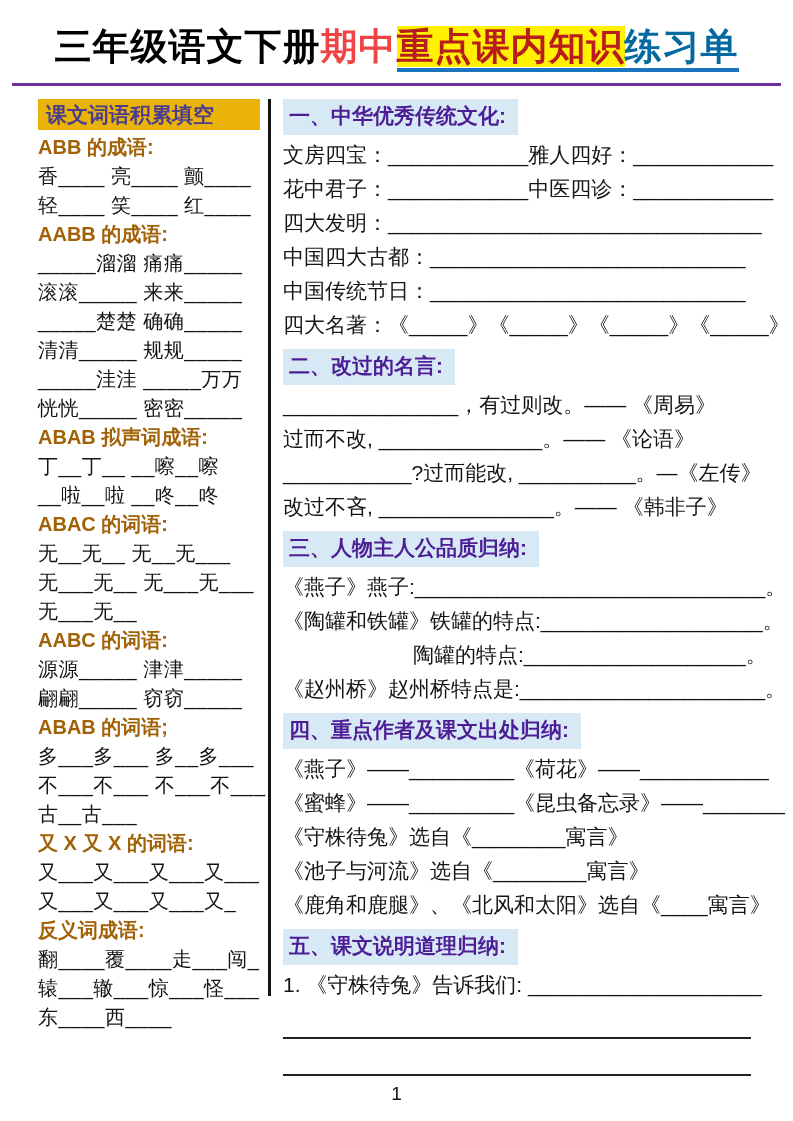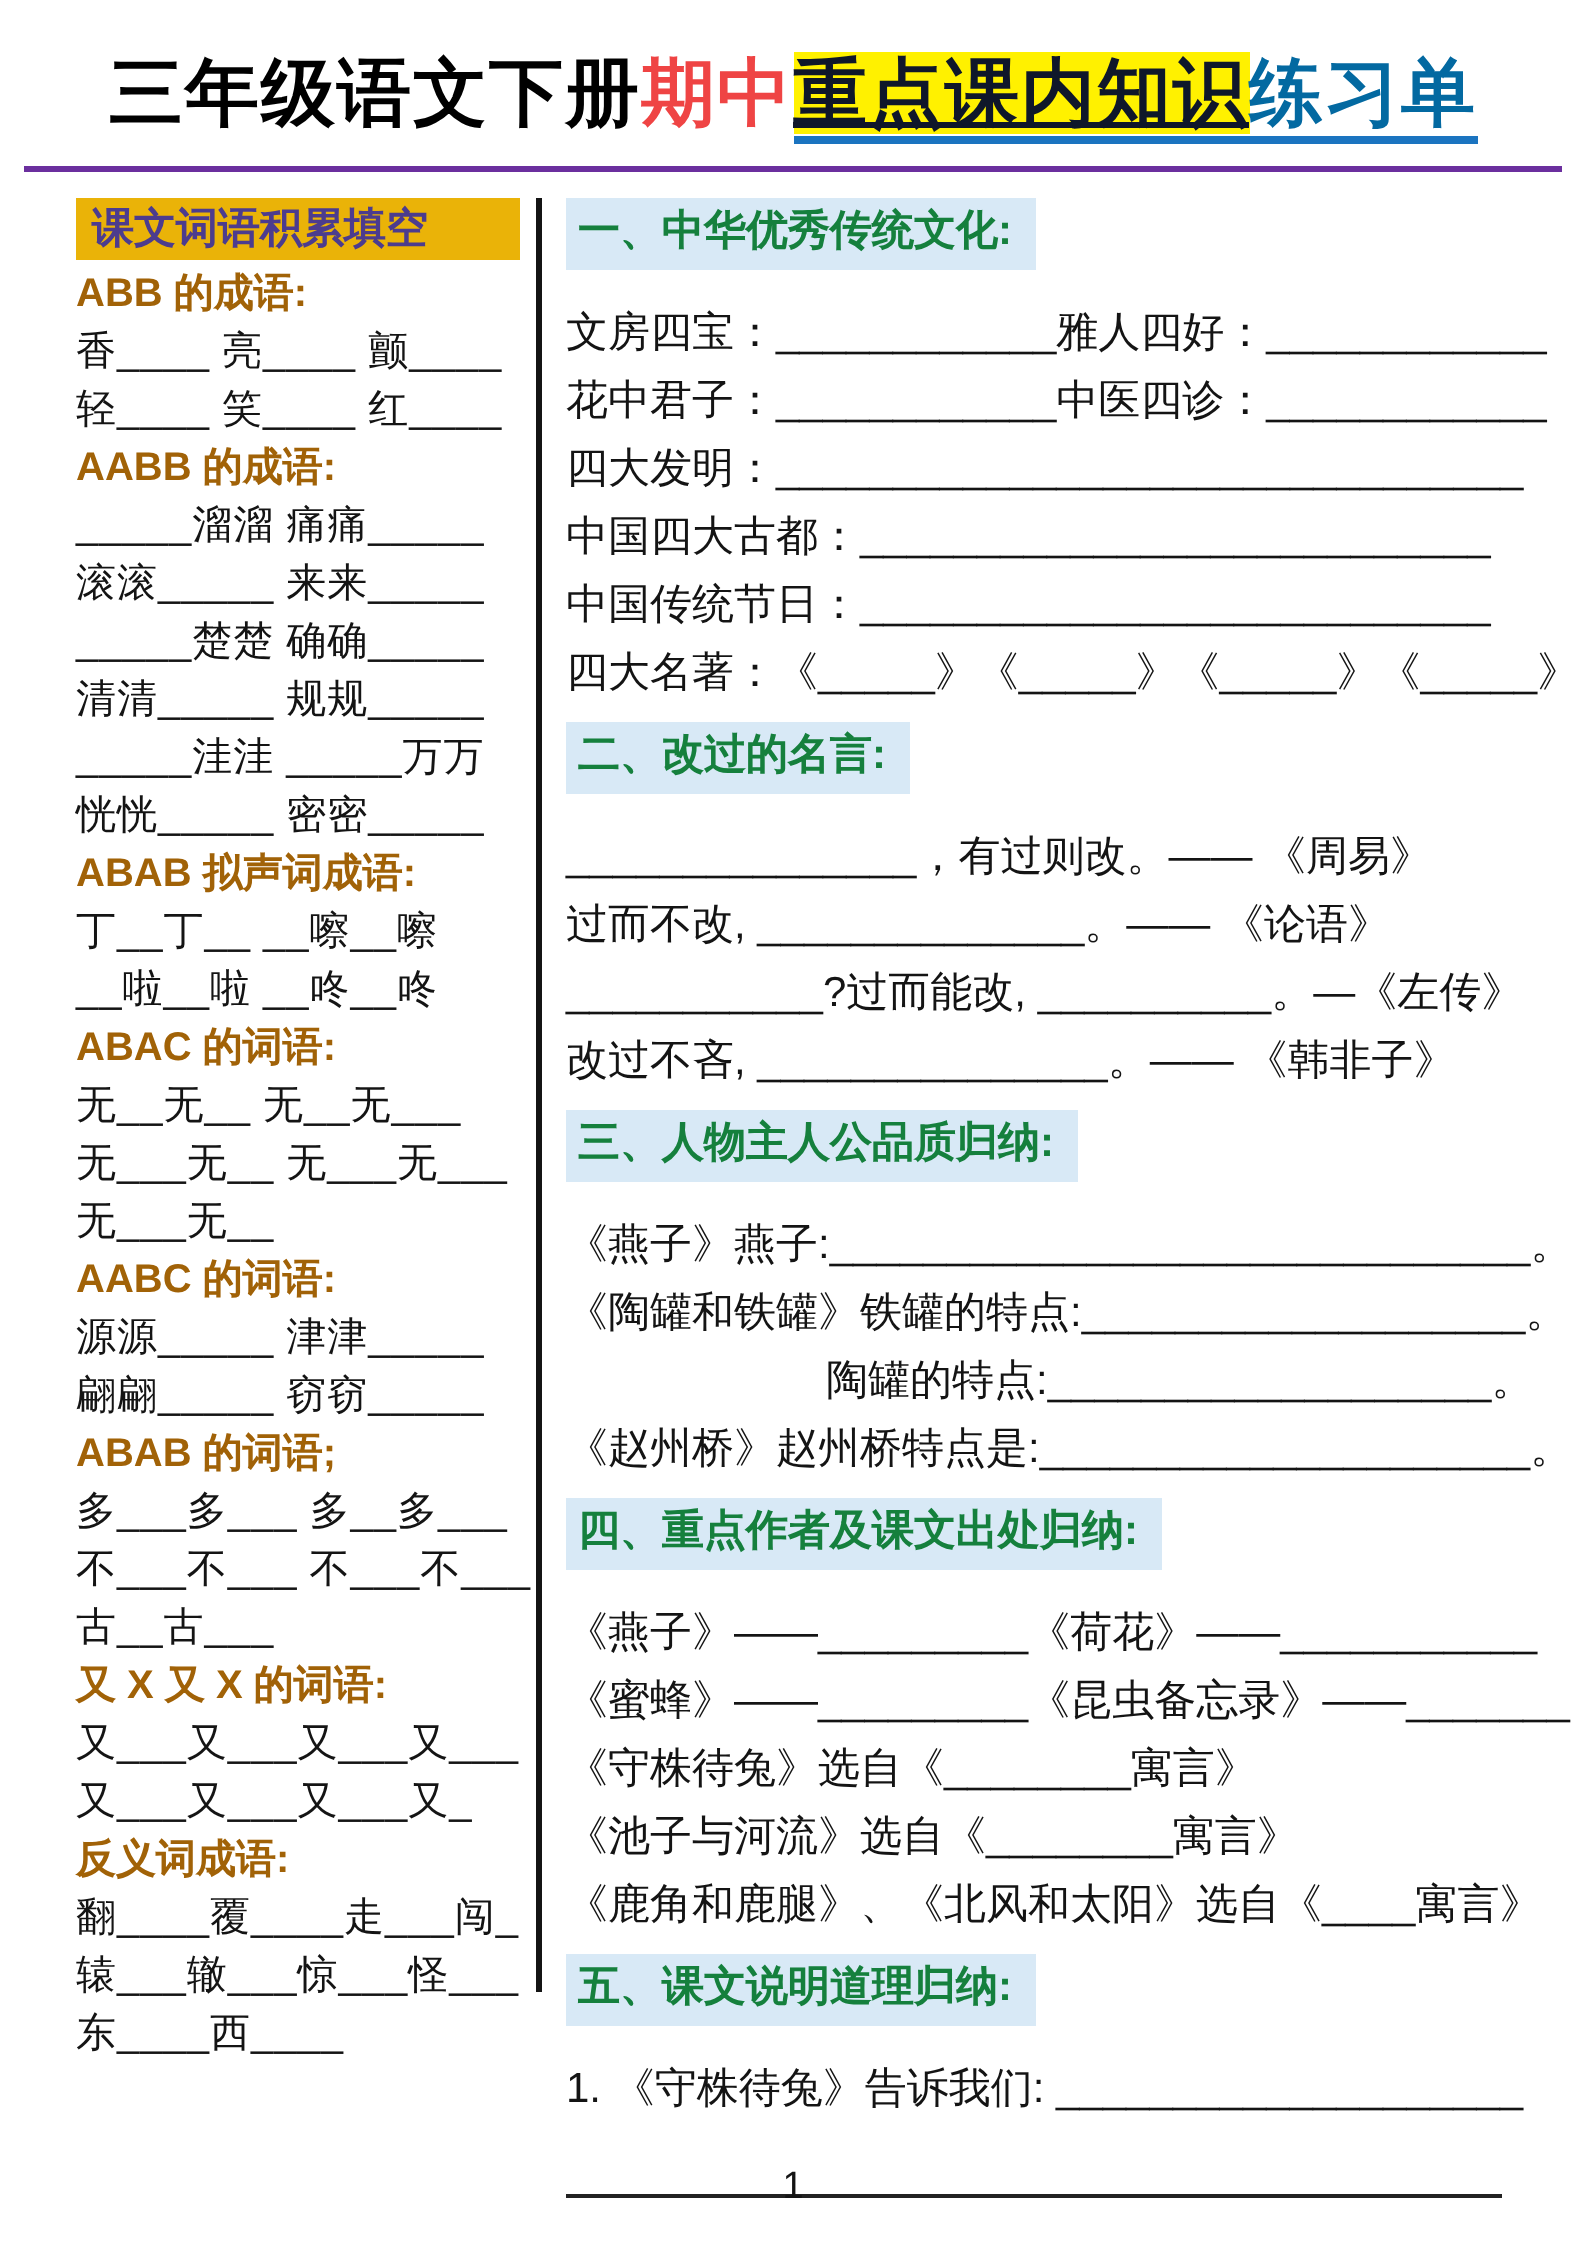--- a/index.html
+++ b/index.html
@@ -10,42 +10,42 @@
     color:#141414; overflow:hidden;
   }
   .page { width:793px; height:1121px; position:relative; padding:12px 12px 0 12px; }
 
   
   .title-wrap { text-align:center; padding-top:10px; white-space:nowrap; }
   .title-wrap h1 { font-size:37px; font-weight:bold; display:inline-block; letter-spacing:1px; }
   .t-black { color:#000000; }
   .t-red   { color:#ef4444; }
   .t-underline-wrap { border-bottom:4px solid #1b74c0; padding-bottom:1px; }
-  .t-hl    { color:#0f172a; background:#fff100;text-decoration:underline; }
+  .t-hl    { color:#b91c1c; background:#fff100; }
   .t-blue  { color:#0369a1; }
   .title-rule { border-top:3px solid #6b2f9e; margin-top:11px; }
 
   
   .content { display:flex; align-items:stretch; padding:13px 24px 0 26px; height:956px; }
 
   .left-col { width:222px; flex:none; font-size:20px; line-height:29px; }
   .left-header {
     background:#eab308; color:#4c3c8e; font-weight:bold;
     font-size:21px; padding:1px 8px; margin-bottom:3px;
   }
   .group-heading { color:#a16207; font-weight:bold; white-space:nowrap; }
   .fill-line { white-space:nowrap; letter-spacing:.5px; }
 
   .divider { width:3px; background:#141414; margin:0 12px 46px 8px; flex:none; }
 
   .right-col { flex:1; font-size:21px; line-height:34px; min-width:0; }
   .section { margin-bottom:7px; }
   .section-heading {
-    display:inline-block; background:#d8e9f6; color:#15803d;
-    font-weight:bold; padding:0 12px 2px 6px; margin-bottom:15px; white-space:nowrap;
+    display:inline-block; background:#d8e9f6; color:#4c1d95;
+    font-weight:bold; padding:0 12px 2px 6px; margin-bottom:3px; white-space:nowrap;
   }
   .row { white-space:nowrap; }
   .row.indent { padding-left:130px; }
   .blank-line { border-bottom:2px solid #222222; height:37px; margin-right:6px; }
 
   .page-number {
     position:absolute; bottom:16px; left:0; right:0;
     text-align:center; font-size:19px; color:#141414;
   }
 </style>

